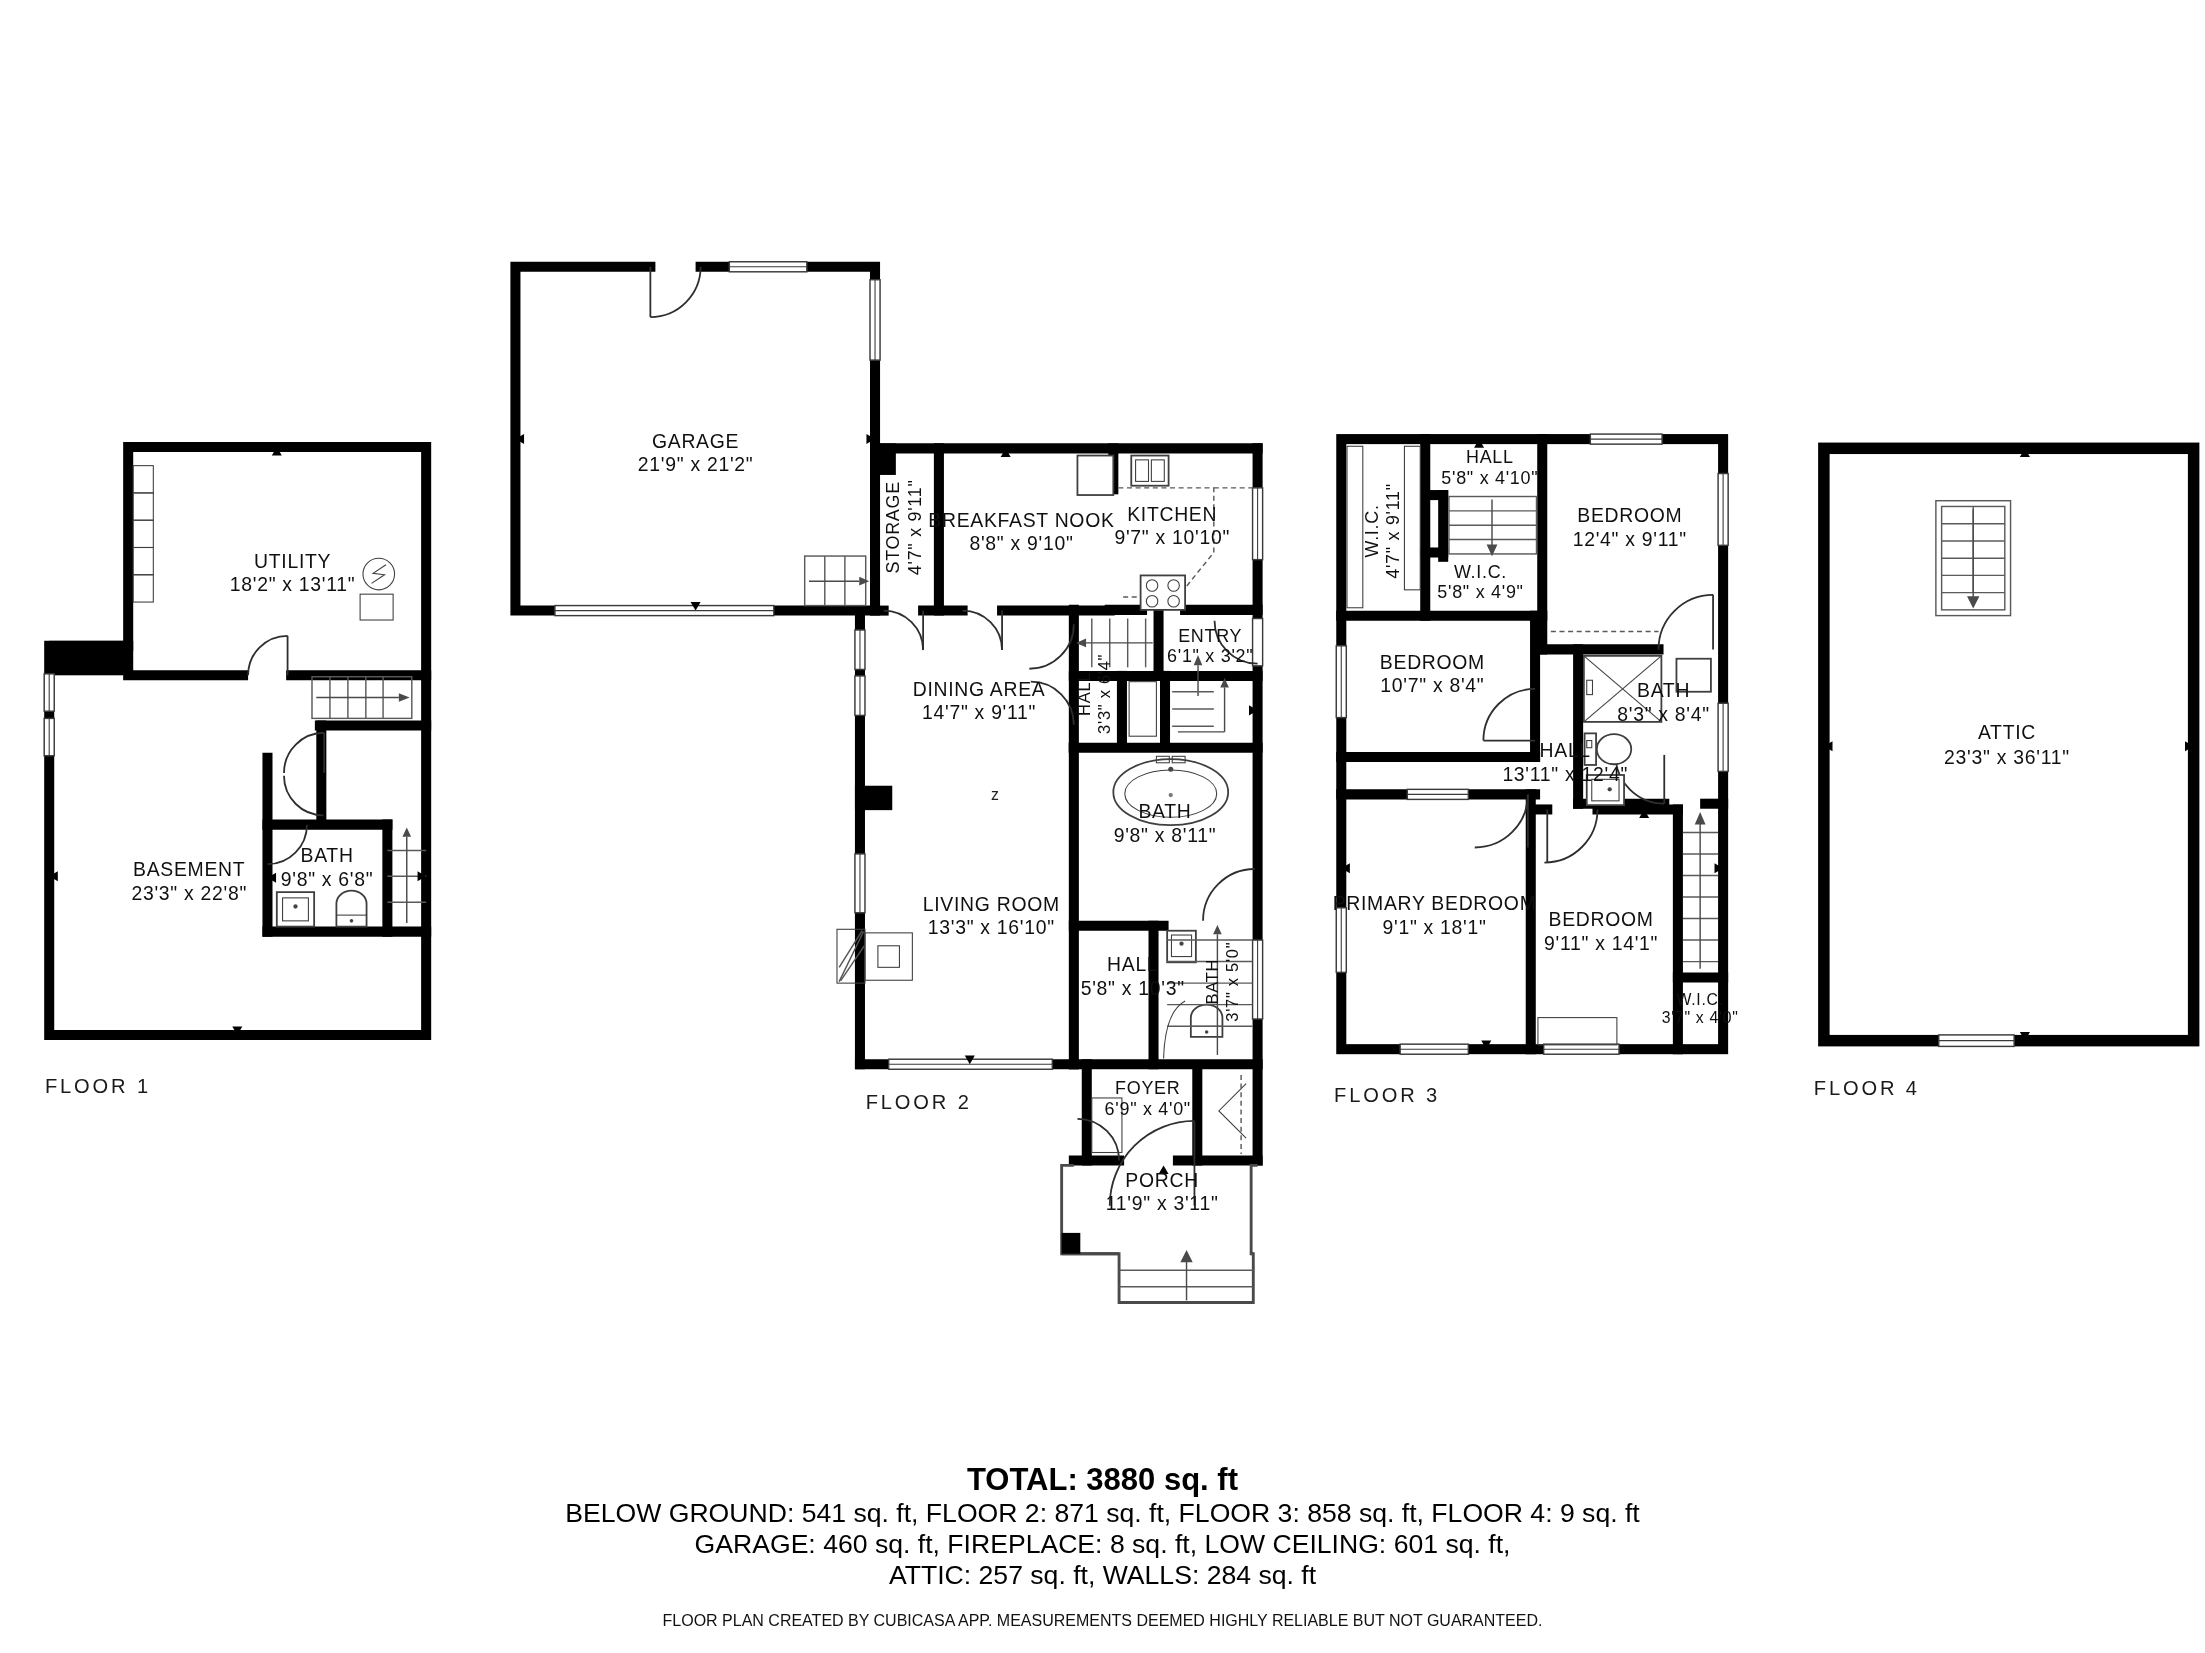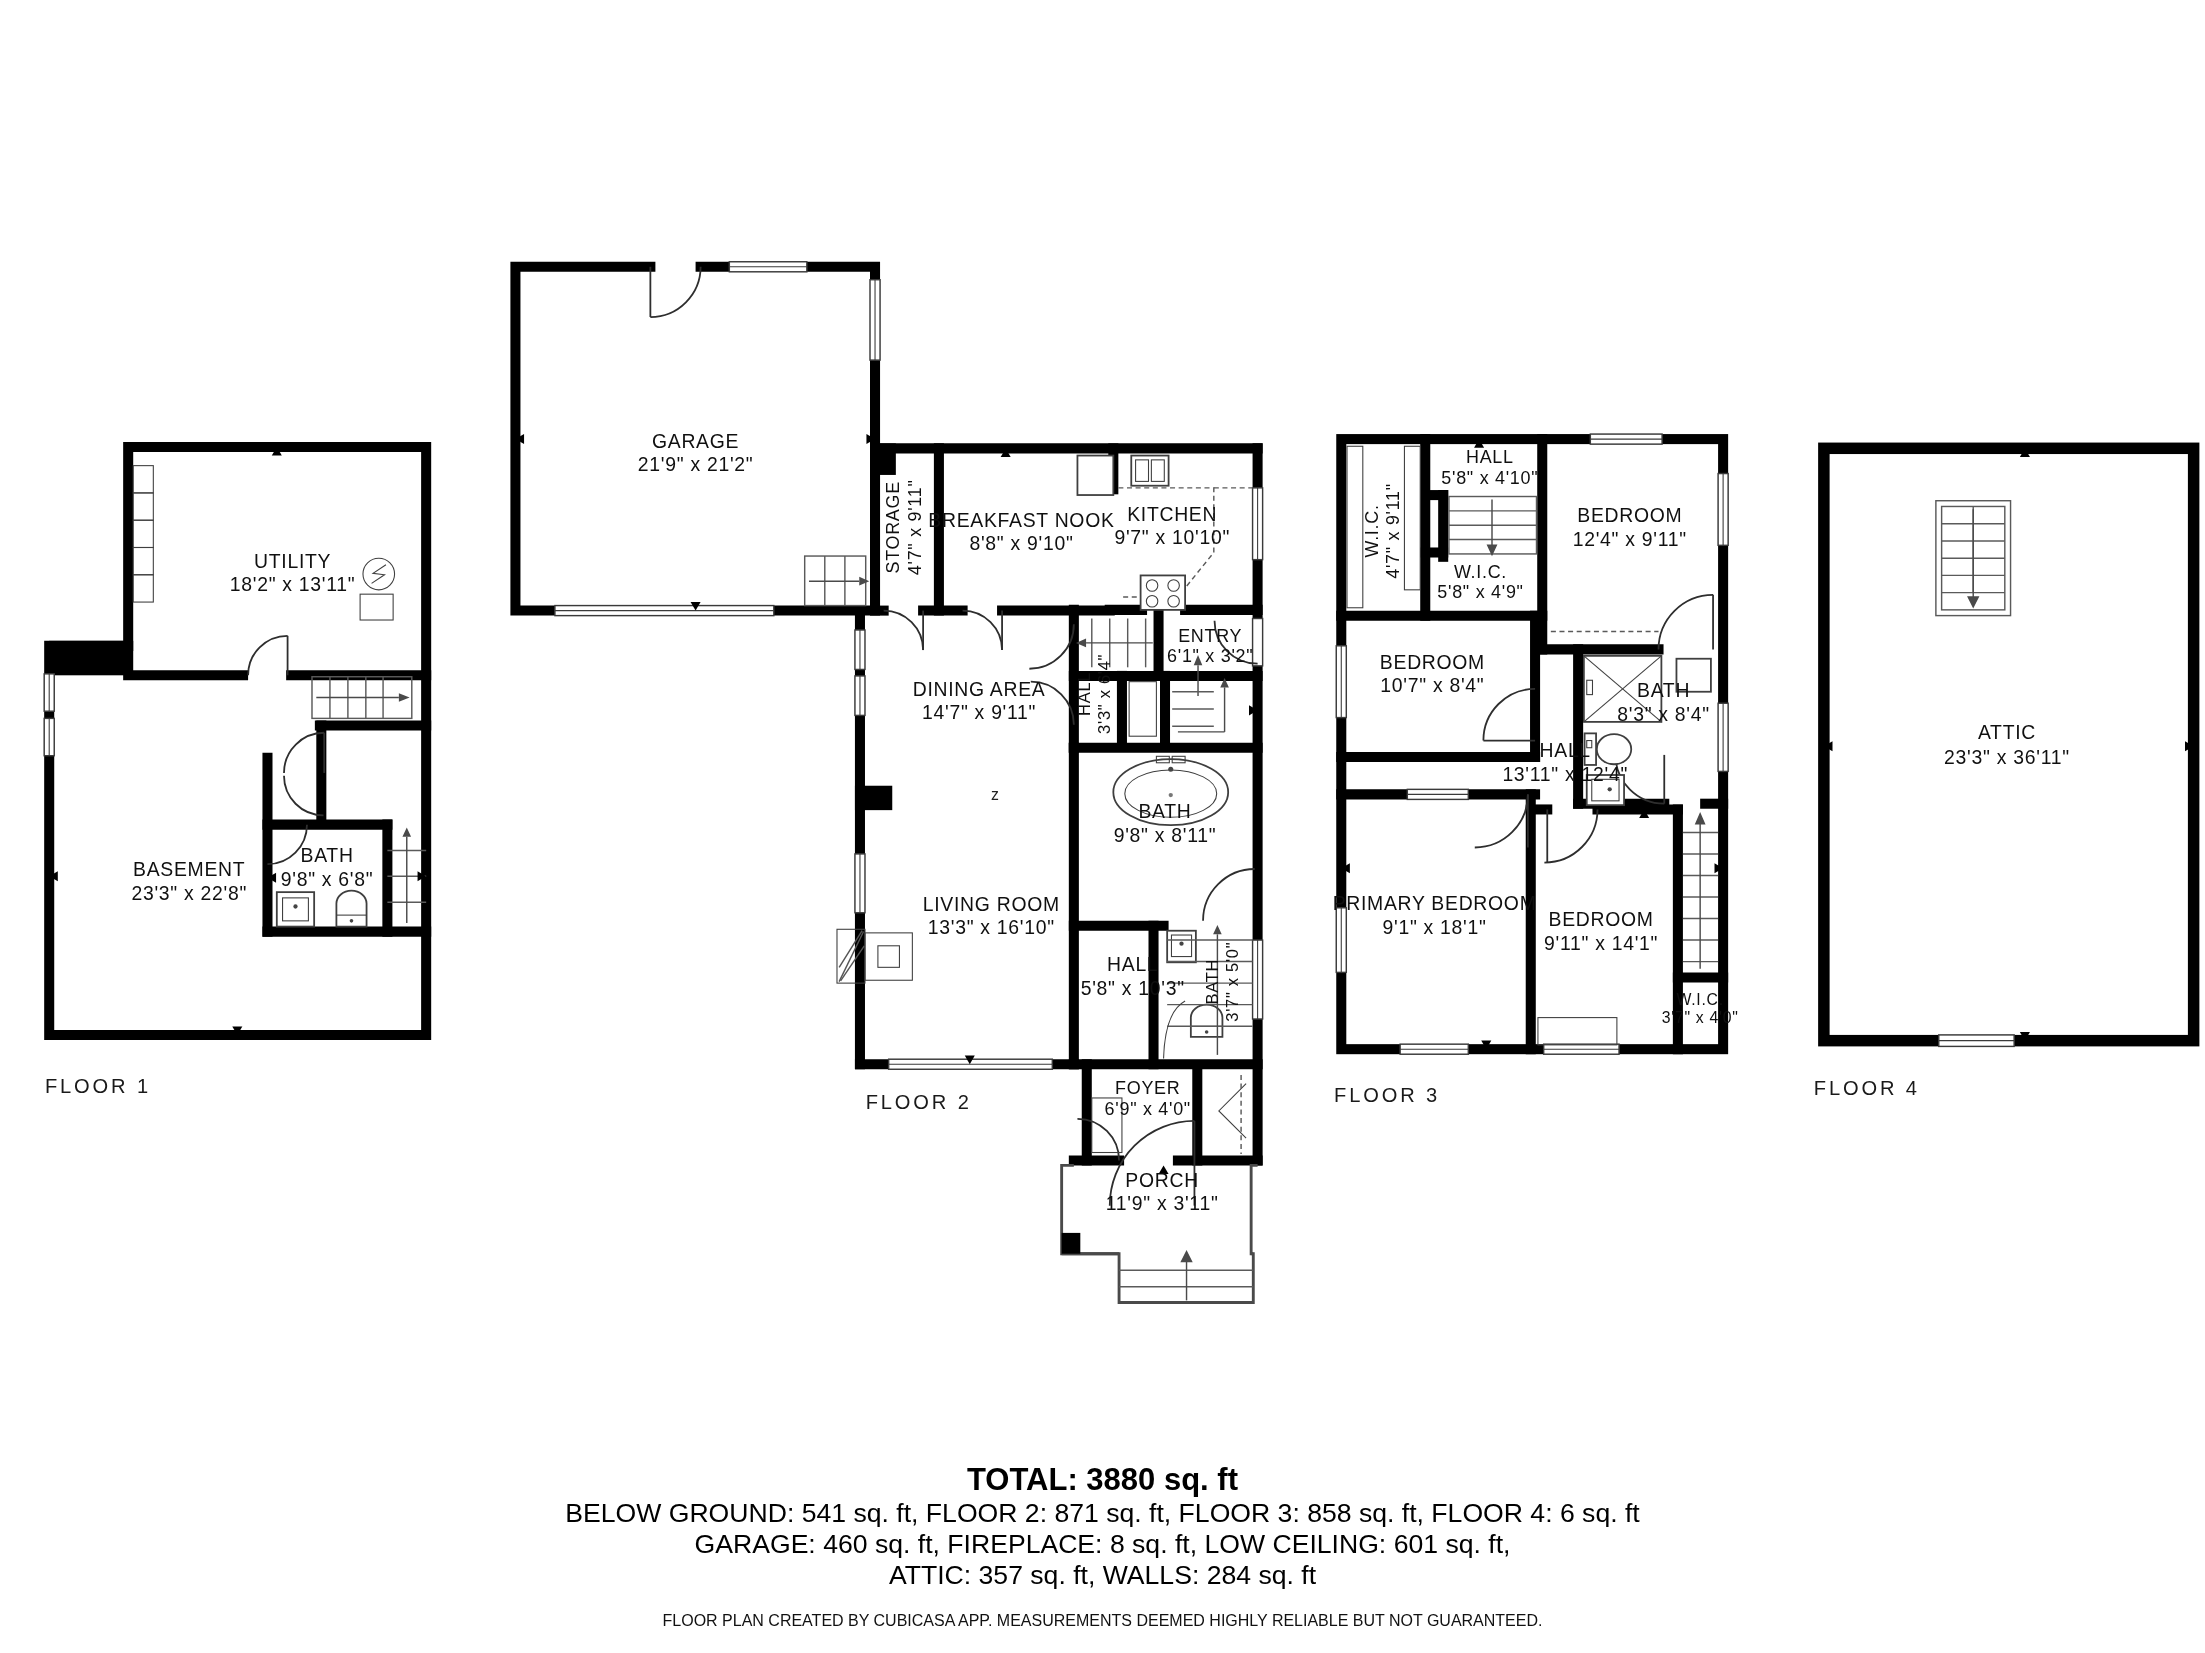--- a/index.html
+++ b/index.html
@@ -482,23 +482,23 @@
       <polygon class="tick" points="555,460 543,453 543,467"></polygon>
       <polygon class="tick" points="320,870 327,858 313,858"></polygon>
     </g>
     <text class="rm" x="295" y="450">ATTIC</text>
     <text class="rm" x="295" y="484">23'3" x 36'11"</text>
     <text class="flab" x="26" y="946">FLOOR 4</text>
   </svg>
 
   <div id="summary">
     <div class="total">TOTAL: 3880 sq. ft</div>
-    <div class="sline">BELOW GROUND: 541 sq. ft, FLOOR 2: 871 sq. ft, FLOOR 3: 858 sq. ft, FLOOR 4: 6 sq. ft</div>
+    <div class="sline">BELOW GROUND: 541 sq. ft, FLOOR 2: 871 sq. ft, FLOOR 3: 858 sq. ft, FLOOR 4: 9 sq. ft</div>
     <div class="sline">GARAGE: 460 sq. ft, FIREPLACE: 8 sq. ft, LOW CEILING: 601 sq. ft,</div>
-    <div class="sline">ATTIC: 357 sq. ft, WALLS: 284 sq. ft</div>
+    <div class="sline">ATTIC: 257 sq. ft, WALLS: 284 sq. ft</div>
   </div>
 
   <div id="disclaimer">FLOOR PLAN CREATED BY CUBICASA APP. MEASUREMENTS DEEMED HIGHLY RELIABLE BUT NOT GUARANTEED.</div>
 
   <div id="watermark">UPMLS.com</div>
 
 </div>
 
 
 </body></html>

